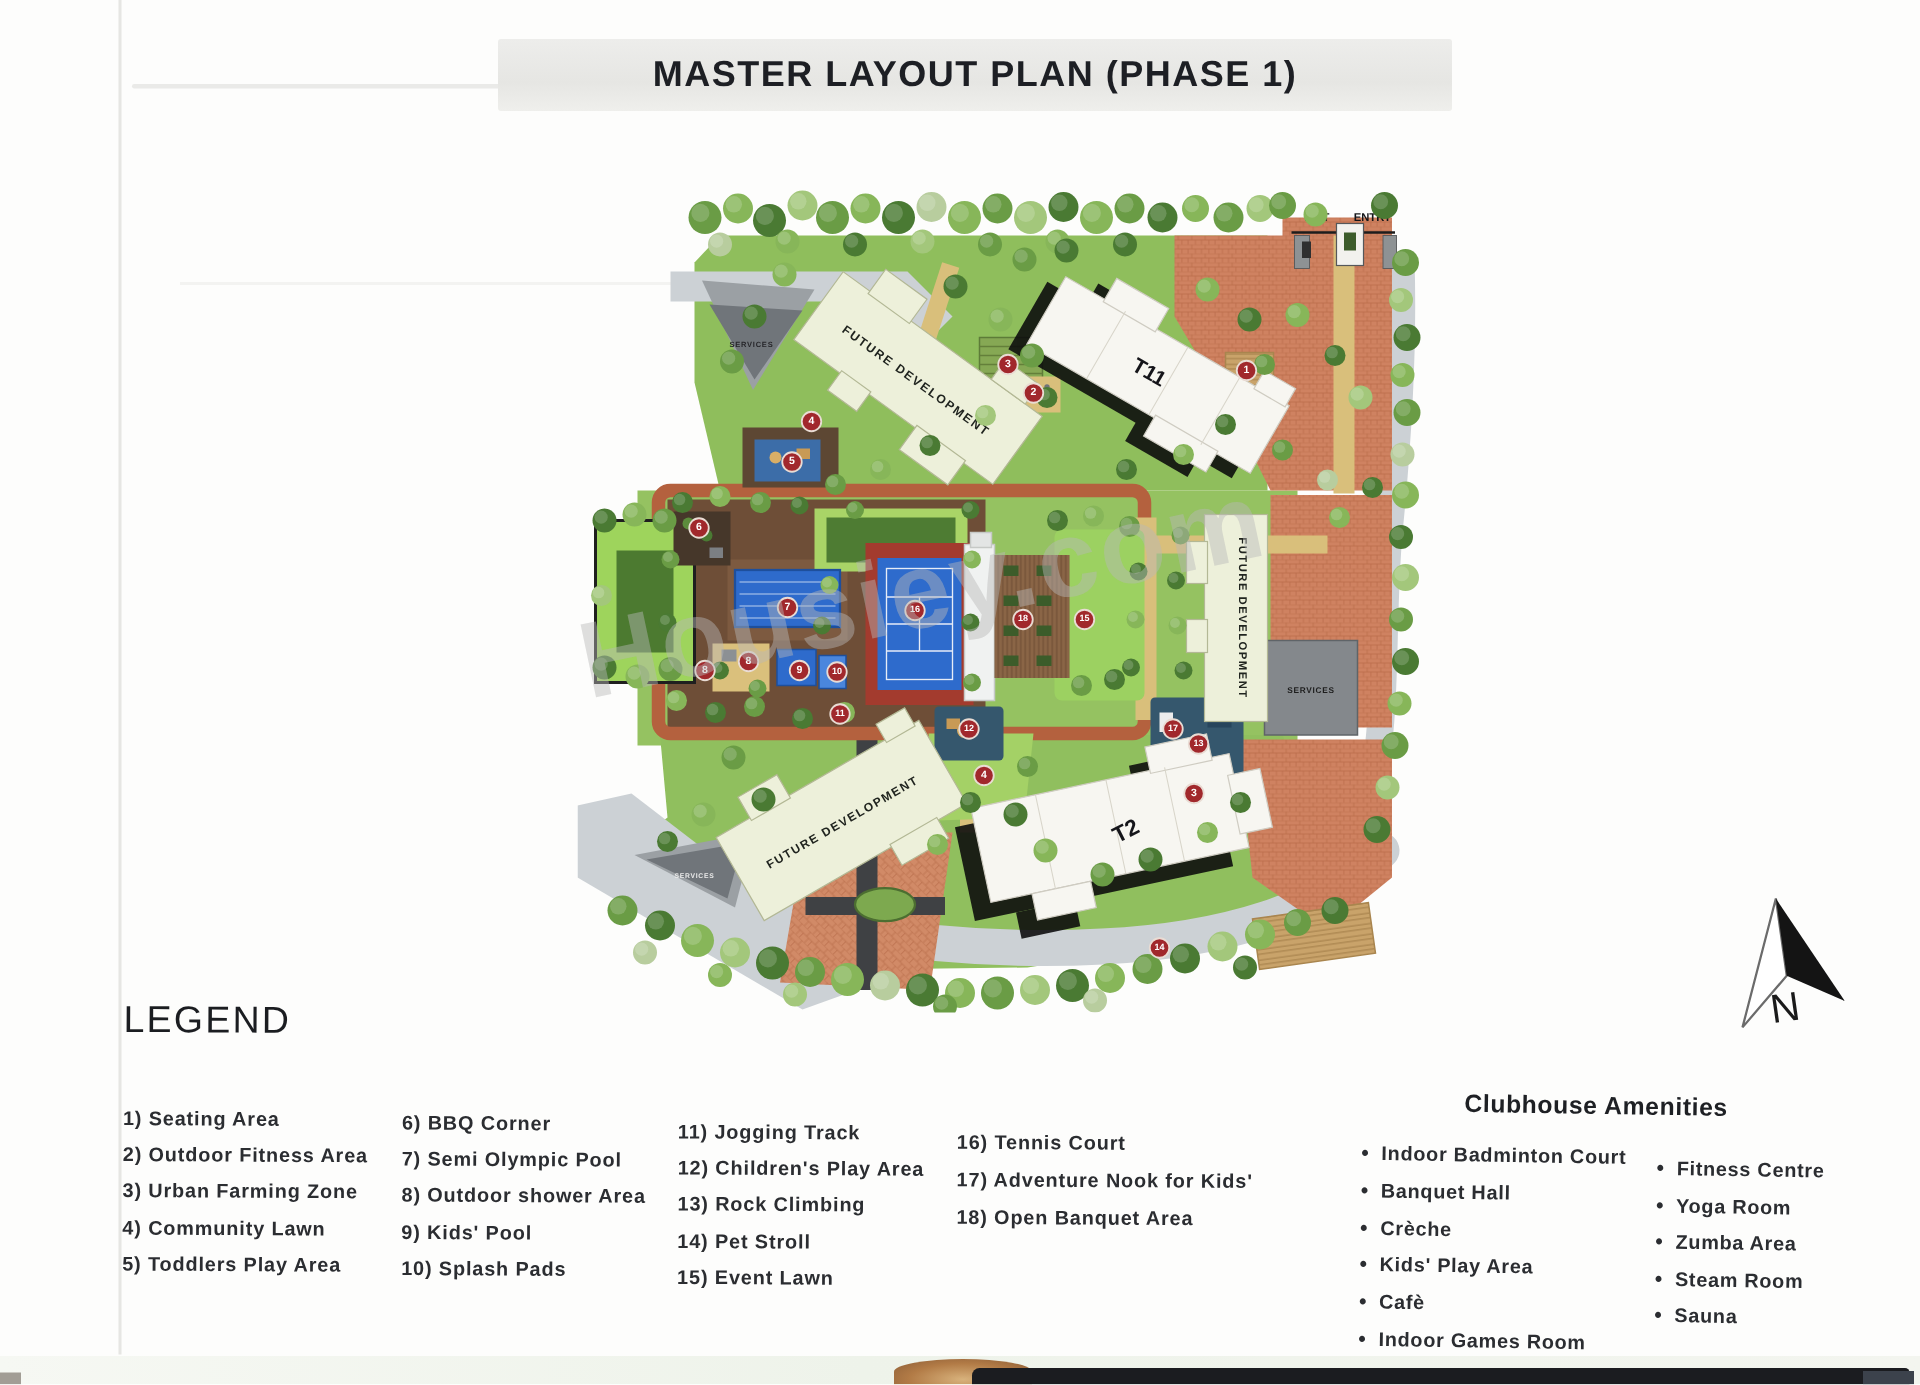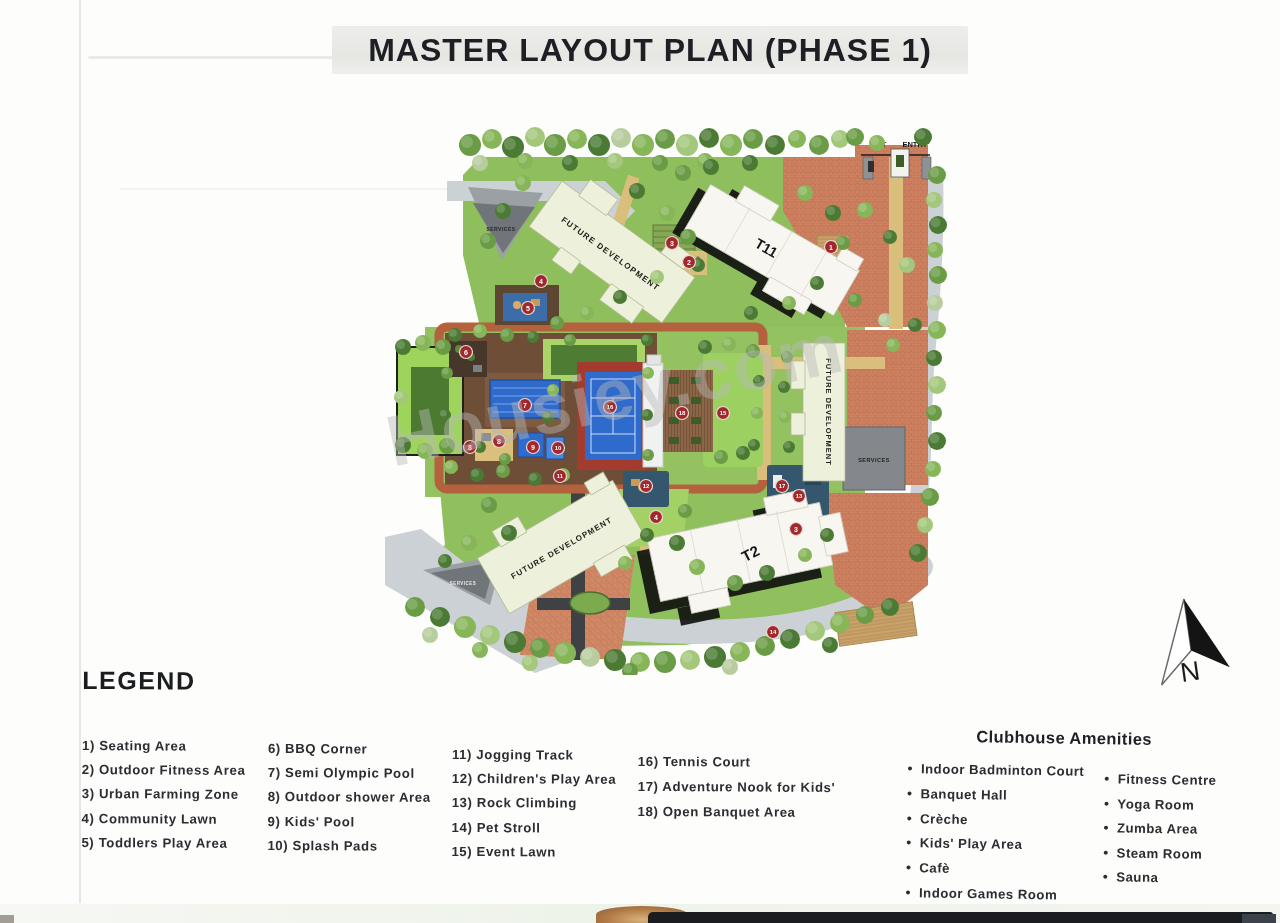--- a/index.html
+++ b/index.html
@@ -6,30 +6,30 @@
   .page{position:relative;width:1280px;height:923px;overflow:hidden;
         background:#fdfdfc;font-family:"Liberation Sans",sans-serif;color:#26282c;}
   
   .scan-line-v{position:absolute;left:79px;top:0;height:903px;width:2px;background:#dcdcd9;opacity:.7;}
   .scan-streak1{position:absolute;left:88px;top:56px;width:250px;height:3px;background:#dddddb;opacity:.6;border-radius:2px;}
   .scan-streak2{position:absolute;left:120px;top:188px;width:780px;height:2px;background:#ececea;opacity:.6;}
   
   .title-strip{position:absolute;left:332px;top:26px;width:636px;height:48px;
        background:linear-gradient(180deg,#ededeb 0%,#e6e6e3 60%,#efefec 100%);
        display:flex;align-items:center;justify-content:center;border-radius:2px;}
-  .title-strip span{font-size:32px;font-weight:800;letter-spacing:1px;color:#1d1f24;}
+  .title-strip span{font-size:24px;font-weight:800;letter-spacing:1px;color:#1d1f24;}
   
   .map-wrap{position:absolute;left:385px;top:115px;width:575px;height:560px;}
   .map-wrap svg{display:block;}
   .watermark{position:absolute;left:400px;top:400px;width:540px;height:100px;
        transform:rotate(-12deg);transform-origin:0 100%;
        font-size:72px;font-weight:700;letter-spacing:2px;color:rgba(184,184,184,0.45);
        pointer-events:none;z-index:5;}
   
-  .legend-heading{position:absolute;left:82px;top:666px;font-size:25px;font-weight:700;
+  .legend-heading{position:absolute;left:82px;top:666px;font-size:25px;font-weight:400;
        letter-spacing:1.5px;color:#1b1d21;text-align:right;}
   .legend{position:absolute;left:0;top:0;transform:rotate(0.3deg);transform-origin:82px 740px;}
   .legend-col{position:absolute;width:230px;}
   .legend-col .li{font-size:13.2px;font-weight:700;letter-spacing:.6px;color:#2b2d31;
        height:24.2px;line-height:24.2px;white-space:nowrap;}
   .col1{left:82px;top:734px;}
   .col2{left:268px;top:736px;}
   .col3{left:452px;top:741px;}
   .col4{left:638px;top:746px;}
   .col4 .li{height:25px;line-height:25px;}

